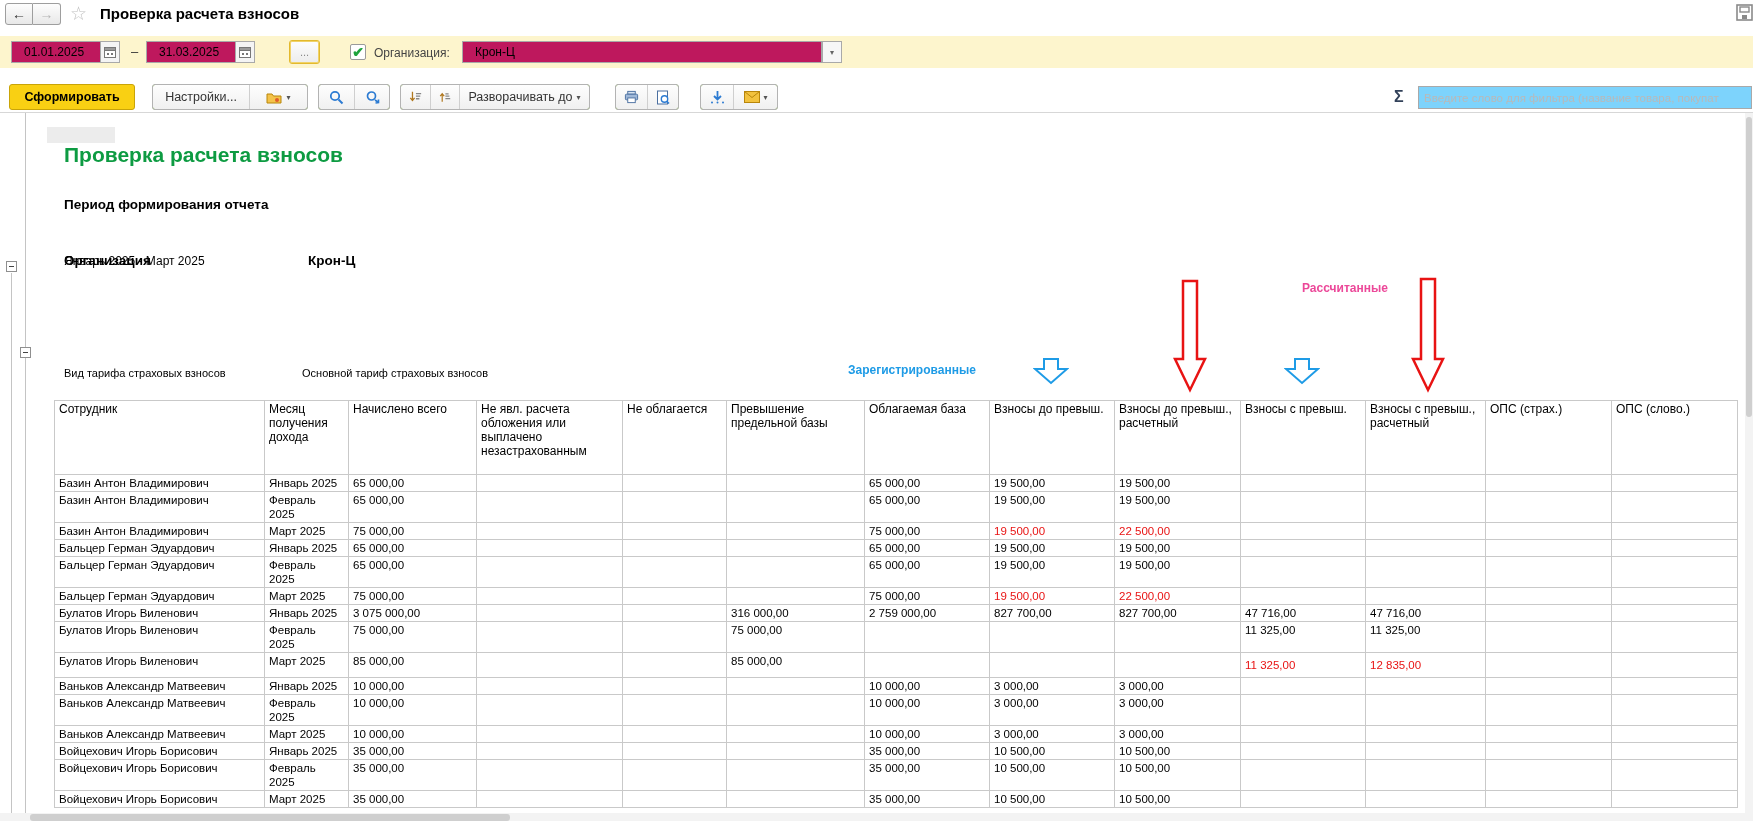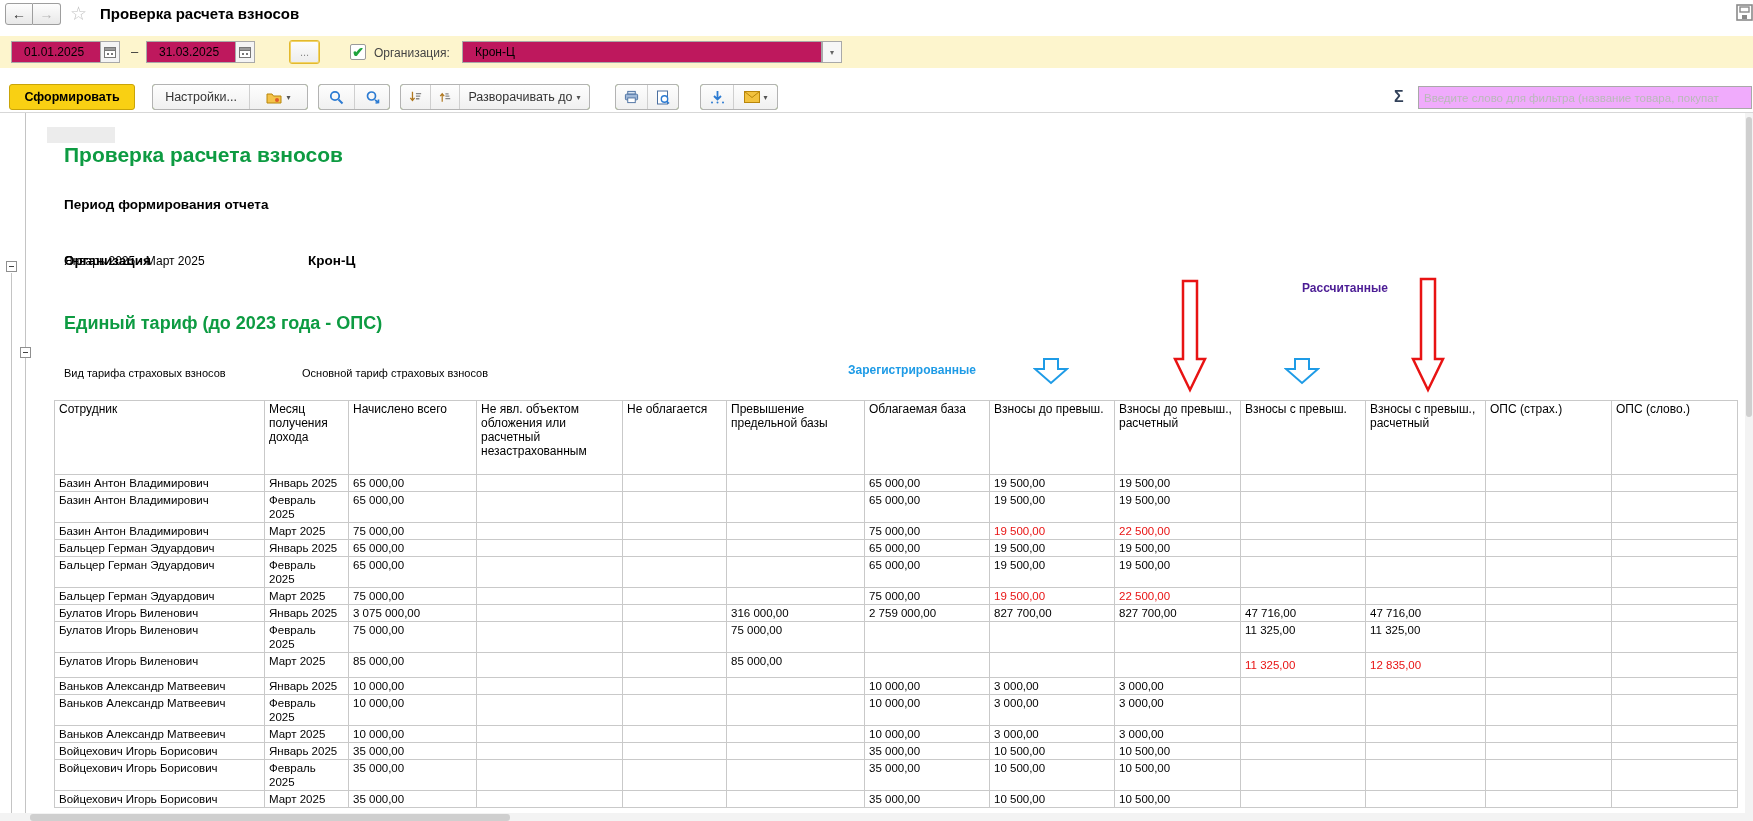--- a/index.html
+++ b/index.html
@@ -41,42 +41,42 @@
     border:1px solid #c9a408; border-radius:3px; font-size:12.5px; font-weight:bold;
     display:flex; align-items:center; justify-content:center; }
   .grp { position:absolute; top:12px; height:26px; display:flex; border:1px solid #b3b3b3;
     border-radius:3px; background:#4d7c0f; overflow:hidden; }
   .tbtn { height:100%; display:flex; align-items:center; justify-content:center;
     font-size:12.5px; color:#333; padding:0 8px; background:linear-gradient(#fefefe,#f0f0f0); }
   .tbtn + .tbtn { border-left:1px solid #cfcfcf; }
   .caret { font-size:8px; color:#555; margin-left:4px; }
   .sigma { position:absolute; left:1394px; top:16px; font-size:16px; font-weight:bold; color:#33425a; }
   .filterinput { position:absolute; left:1418px; top:14px; width:334px; height:23px;
-    border:1px solid #a9a9a9; background:#f0abfc; font-size:11.5px; padding:0 5px; }
+    border:1px solid #a9a9a9; background:#7dd3fc; font-size:11.5px; padding:0 5px; }
   .filterinput::placeholder { color:#b9b9b9; }
 
   
   #report { position:absolute; left:0; top:112px; width:1753px; height:709px; background:#fff;
     border-top:1px solid #d7d7d7; }
   .vline { position:absolute; width:1px; background:#c4c4c4; }
   .grpbox { position:absolute; width:11px; height:11px; border:1px solid #8f8f8f; background:#fff; }
   .grpbox::after { content:""; position:absolute; left:2px; top:4px; width:5px; height:1px; background:#444; }
   .grayblk { position:absolute; left:47px; top:14px; width:68px; height:16px; background:#ececec; }
 
   .rpt-title { position:absolute; left:64px; top:30px; font-size:21px; font-weight:bold; color:#0d9b42; }
   .rpt-sub   { position:absolute; left:64px; top:84px; font-size:13.5px; font-weight:bold; }
   .rpt-period{ position:absolute; left:64px; top:105px; font-size:12px;margin-top:36px; }
   .rpt-orglb { position:absolute; left:64px; top:140px; font-size:13.5px; font-weight:bold; }
   .rpt-orgvl { position:absolute; left:308px; top:140px; font-size:13.5px; font-weight:bold; }
   .rpt-sect  { position:absolute; left:64px; top:200px; font-size:18px; font-weight:bold; color:#0d9b42; }
   .rpt-tariflb{ position:absolute; left:64px; top:254px; font-size:11px; }
   .rpt-tarifvl{ position:absolute; left:302px; top:254px; font-size:11px;text-align:right; }
 
   .ann-blue { position:absolute; left:848px; top:250px; font-size:12px; font-weight:bold; color:#1e9be6; }
-  .ann-red  { position:absolute; left:1302px; top:168px; font-size:12px; font-weight:bold; color:#4c1d95; }
+  .ann-red  { position:absolute; left:1302px; top:168px; font-size:12px; font-weight:bold; color:#ec4899; }
   .arrow { position:absolute; }
 
   
   table.rep { position:absolute; left:54px; top:287px; border-collapse:collapse; table-layout:fixed;
     font-size:11.5px; }
   table.rep th, table.rep td { border:1px solid #c9c9c9; vertical-align:top; text-align:left;
     padding:1px 4px; line-height:14px; overflow:hidden; font-weight:normal; }
   table.rep thead tr { height:74px; }
   table.rep th { font-size:12px; background:#fff; }
   td.num { text-align:right; }
@@ -246,21 +246,20 @@
   <div class="vline" style="left:11px; top:160px; height:540px;"></div>
   <div class="grpbox" style="left:6px; top:148px;"></div>
   <div class="grpbox" style="left:20px; top:234px;"></div>
   <div class="grayblk"></div>
 
   <div class="rpt-title">Проверка расчета взносов</div>
   <div class="rpt-sub">Период формирования отчета</div>
   <div class="rpt-period">Январь 2025 - Март 2025</div>
   <div class="rpt-orglb">Организация</div>
   <div class="rpt-orgvl">Крон-Ц</div>
-  <div class="rpt-sect">Единый тариф (до 2023 года - ОПС)</div>
   <div class="rpt-tariflb">Вид тарифа страховых взносов</div>
   <div class="rpt-tarifvl">Основной тариф страховых взносов</div>
 
   <div class="ann-blue">Зарегистрированные</div>
   <div class="ann-red">Рассчитанные</div>
 
   <svg class="arrow" style="left:1033px; top:244px;" width="36" height="28" viewBox="0 0 36 28">
     <polygon points="11,2 25,2 25,12 34,12 18,26 2,12 11,12" fill="#fff" stroke="#1e9be6" stroke-width="2"></polygon>
   </svg>
   <svg class="arrow" style="left:1284px; top:244px;" width="36" height="28" viewBox="0 0 36 28">
@@ -287,21 +286,21 @@
         <col style="width:125px">
         <col style="width:120px">
         <col style="width:126px">
       <col style="width:126px">
     </colgroup>
     <thead>
         <tr>
           <th>Сотрудник</th>
           <th>Месяц получения дохода</th>
           <th>Начислено всего</th>
-          <th>Не явл. объектом обложения или расчетный незастрахованным</th>
+          <th>Не явл. расчета обложения или выплачено незастрахованным</th>
           <th>Не облагается</th>
           <th>Превышение предельной базы</th>
           <th>Облагаемая база</th>
           <th>Взносы до превыш.</th>
           <th>Взносы до превыш., расчетный</th>
           <th>Взносы с превыш.</th>
           <th>Взносы с превыш., расчетный</th>
           <th>ОПС (страх.)</th>
           <th>ОПС (слово.)</th>
         </tr>

